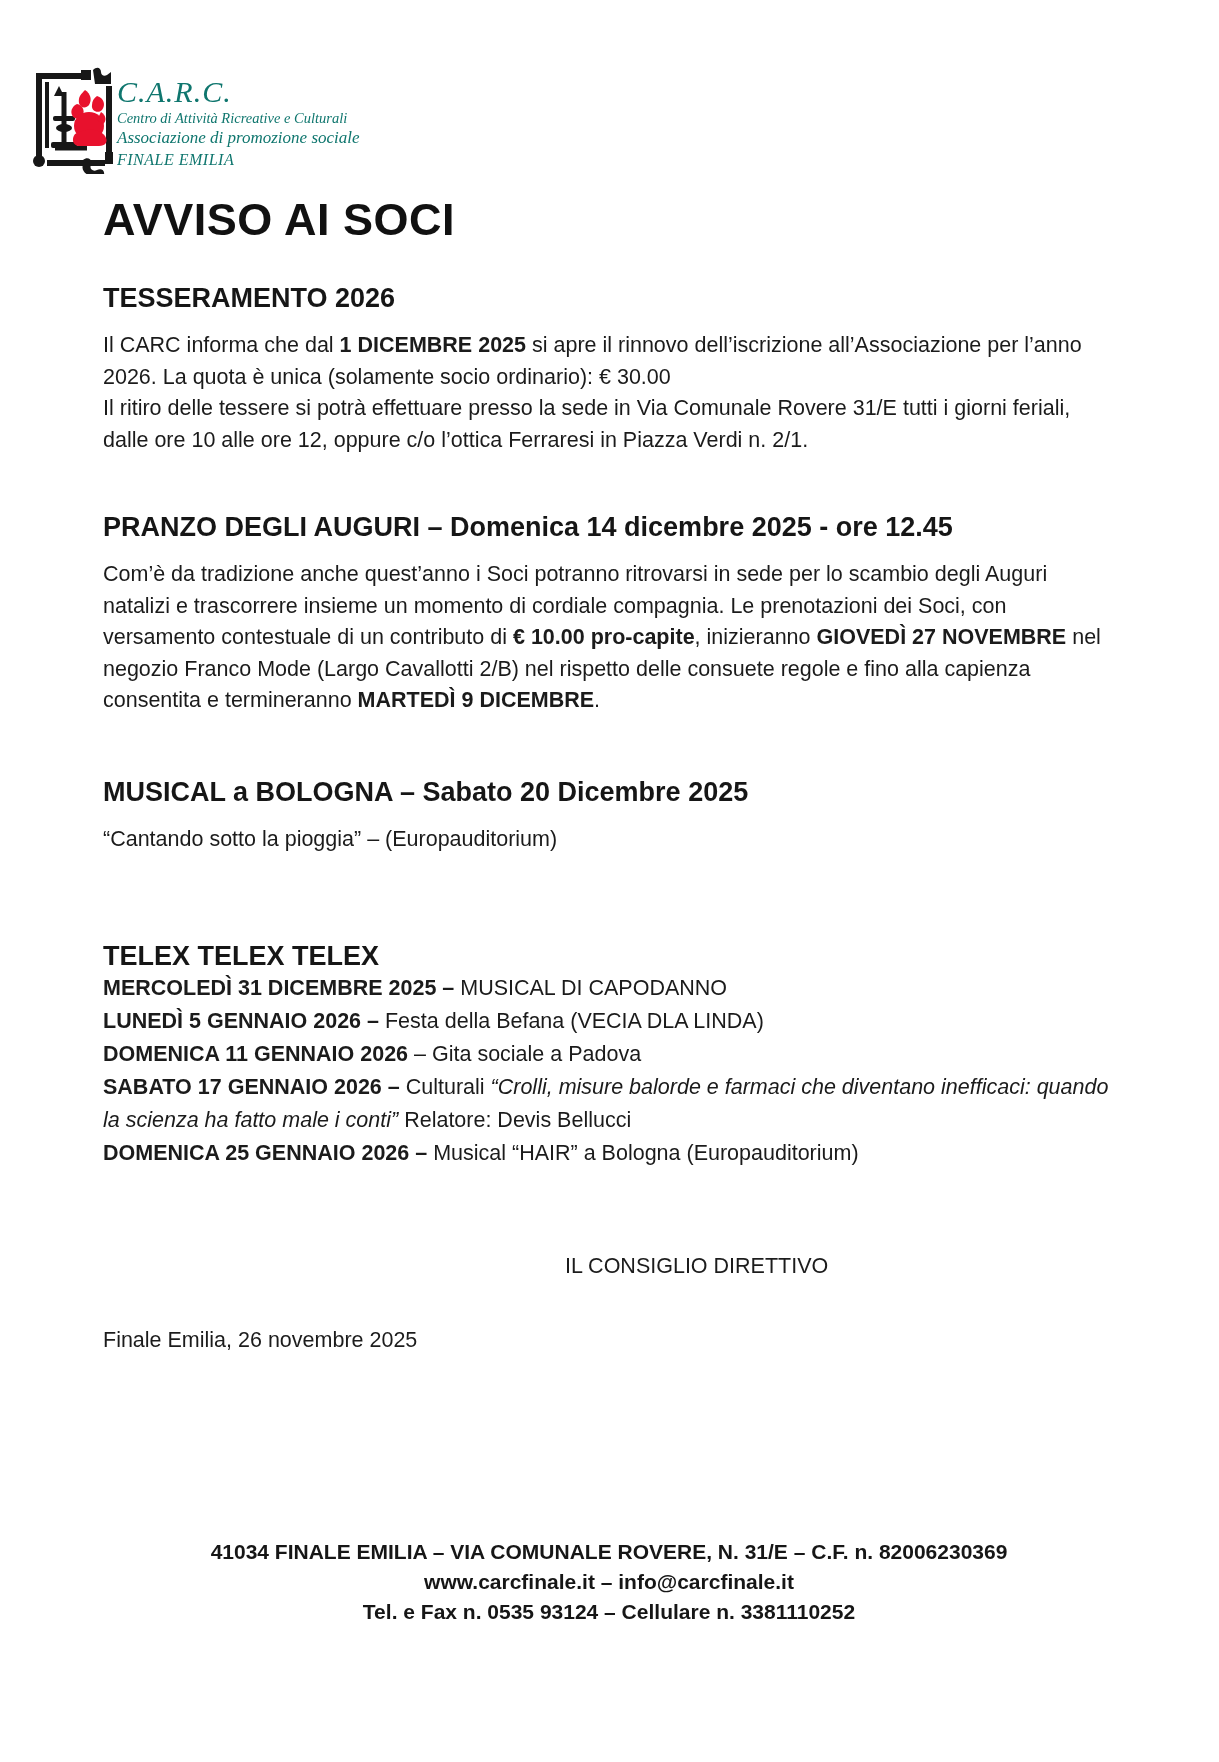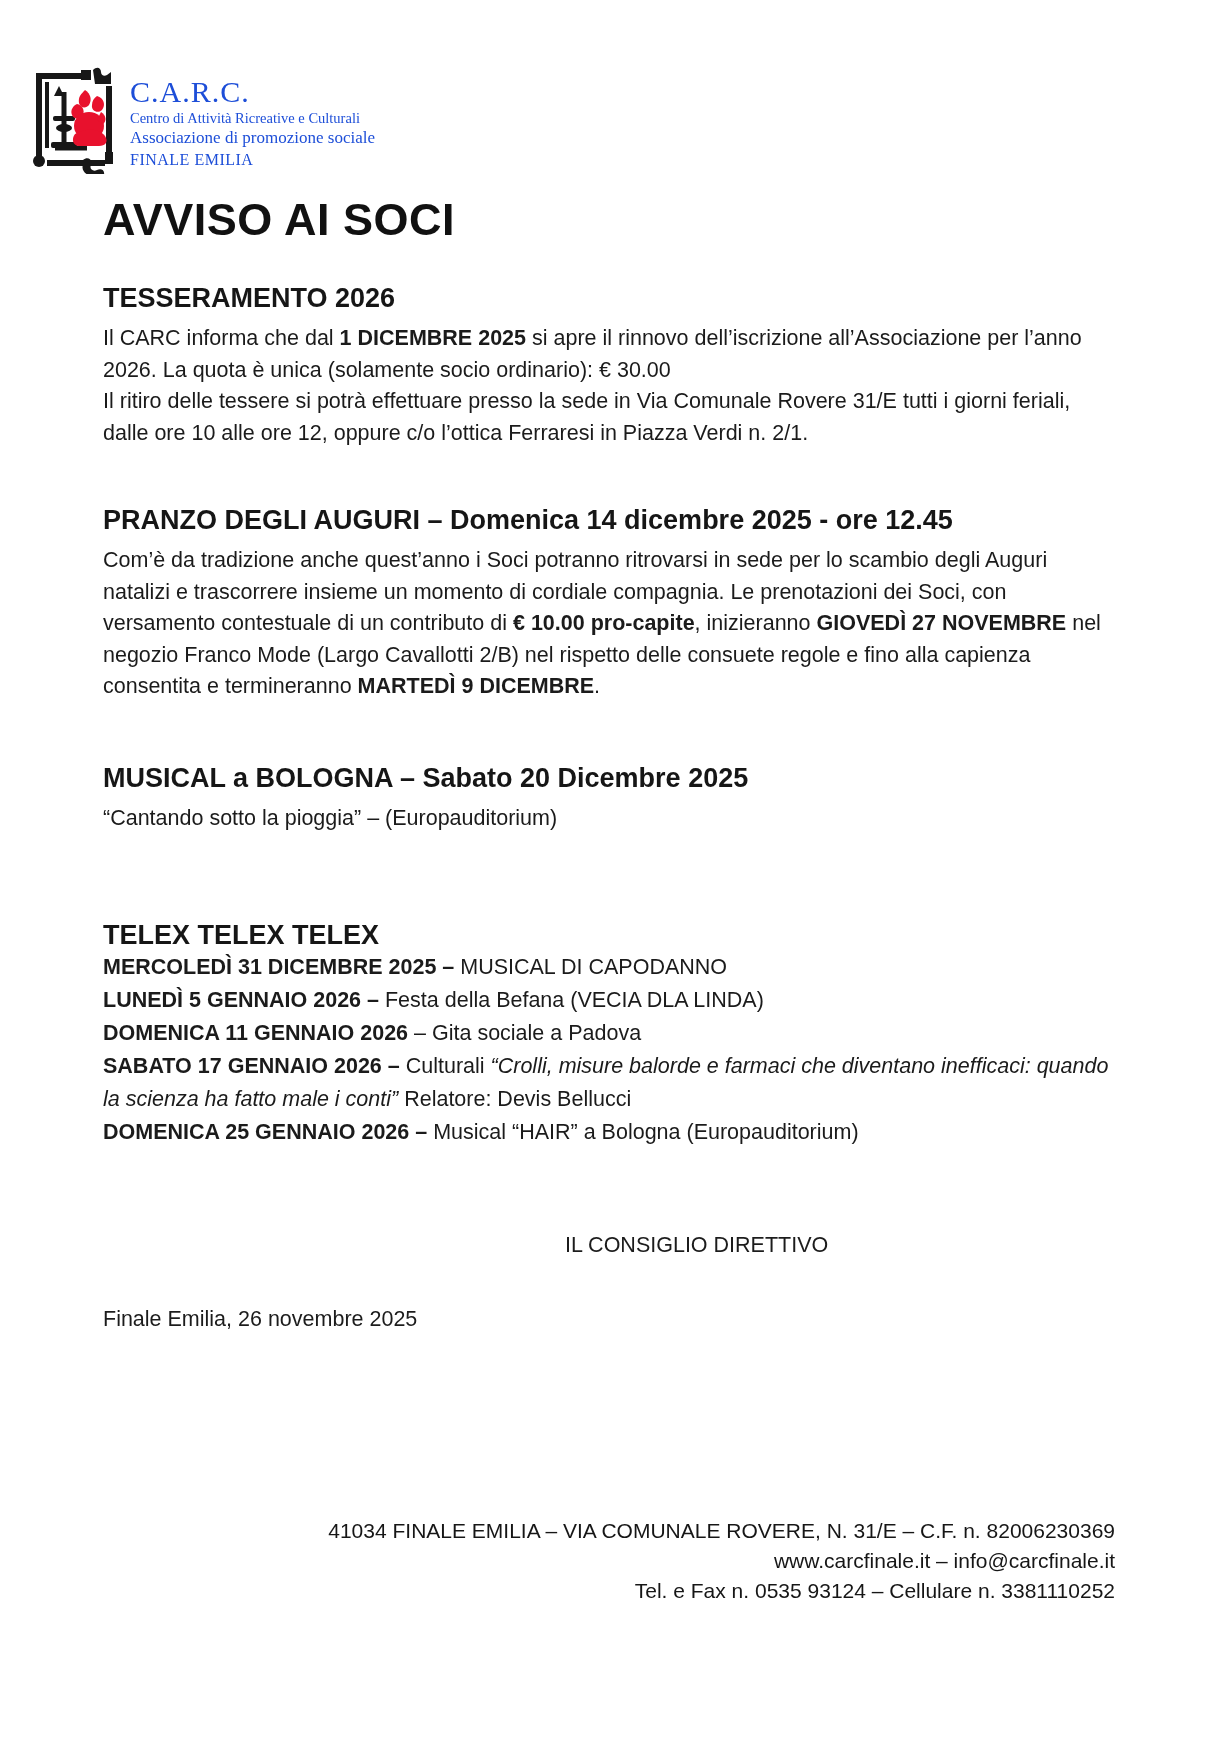--- a/index.html
+++ b/index.html
@@ -11,46 +11,46 @@
     margin: 0 auto;
     background: #ffffff;
     overflow: hidden;
     font-family: "Liberation Sans", "DejaVu Sans", sans-serif;
     color: #1c1c1c;
     padding: 60px 104px 0 103px;
   }
   
   .org-header { display: flex; align-items: flex-start; margin-left: -78px; }
   .logo-svg { width: 92px; height: 114px; flex: 0 0 auto; }
-  .org-text { margin-left: 13px; padding-top: 16px; font-family: "Liberation Serif", "DejaVu Serif", serif; color: #1d4ed8; }
+  .org-text { margin-left: 0; padding-top: 16px; font-family: "Liberation Serif", "DejaVu Serif", serif; color: #0f766e; font-style: italic; }
   .org-name { font-size: 30px; letter-spacing: 1px; line-height: 1.05; }
   .org-sub1 { font-size: 14.5px; margin-top: 2px; }
   .org-sub2 { font-size: 17px; margin-top: 1px; }
   .org-city { font-size: 16px; margin-top: 3px; letter-spacing: 0.5px; }
   
   .doc-title {
     font-size: 45px;
     font-weight: 700;
     letter-spacing: 0.5px;
     margin-top: 20px;
     color: #111;
   }
   
   .sec-heading { font-size: 27px; font-weight: 700; color: #161616; }
   .sec-heading.tess { margin-top: 37px; }
   .sec-heading.pranzo { margin-top: 56px; }
   .sec-heading.musical { margin-top: 60px; }
   .sec-heading.telex { margin-top: 86px; }
   .body-text { font-size: 21.5px; line-height: 31.5px; color: #1b1b1b; }
-  .sec-body { margin-top: 9px; }
+  .sec-body { margin-top: 16px; }
   .telex-item { font-size: 21.5px; line-height: 33px; color: #1b1b1b; }
   .signature { margin-top: 84px; padding-left: 462px; font-size: 21.5px; }
   .dateline { margin-top: 49px; font-size: 21.5px; }
   
-  .footer { margin-top: 184px; text-align: right; font-weight: 400; color: #161616; }
+  .footer { margin-top: 184px; text-align: center; font-weight: 700; color: #161616; }
   .footer-line { font-size: 21px; line-height: 30px; }
 </style>
 </head>
 <body>
 
 <div class="page">
 
   <div class="org-header">
     <svg class="logo-svg" viewBox="0 0 92 114" aria-hidden="true">
 

